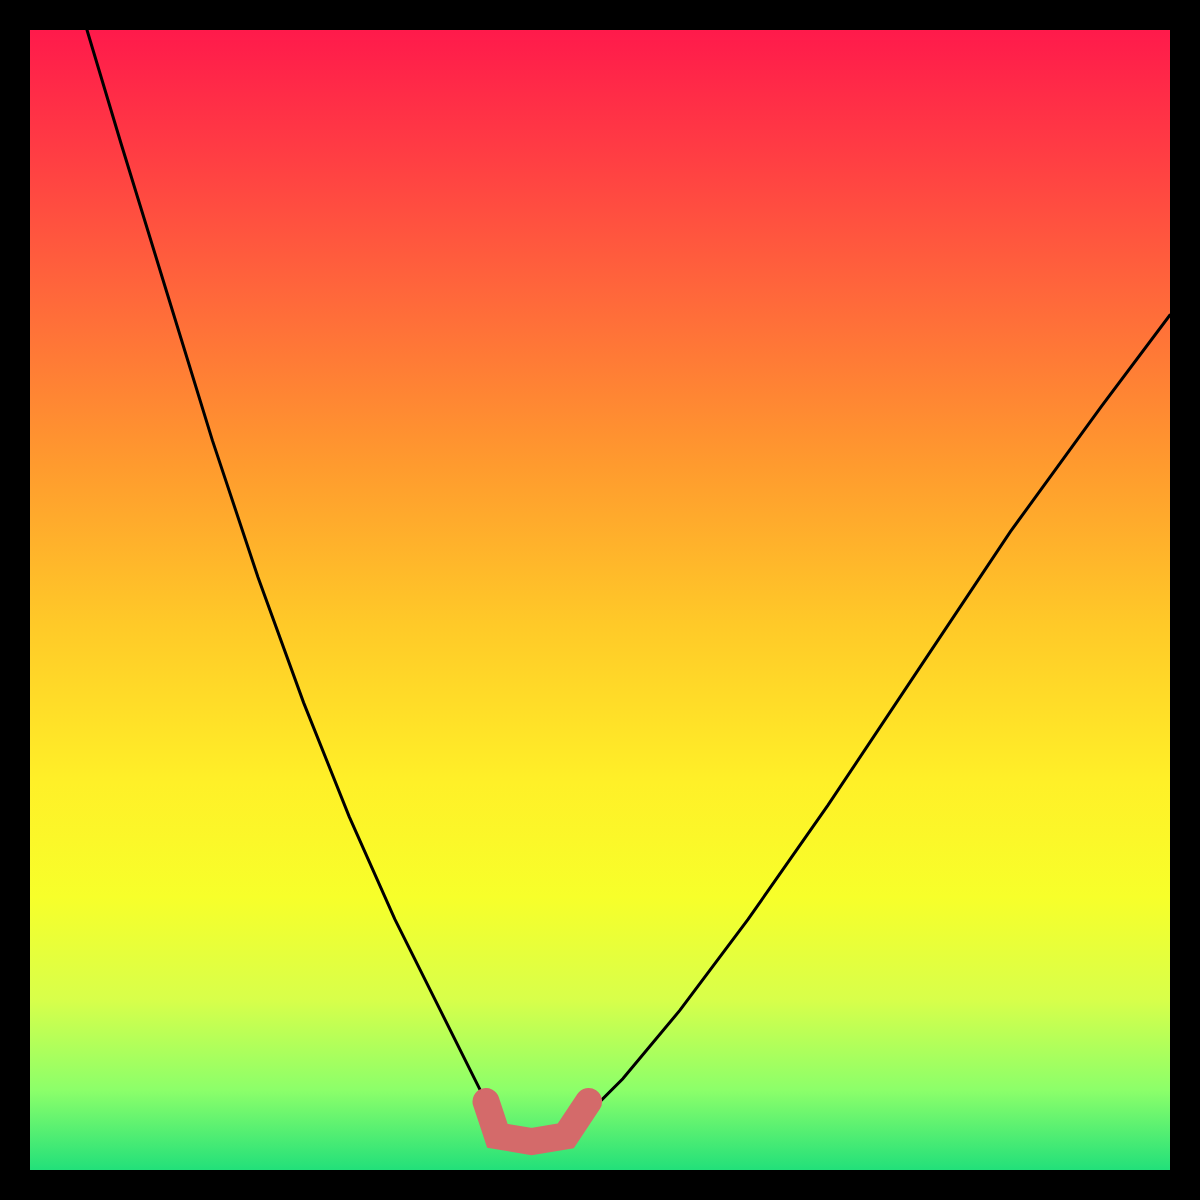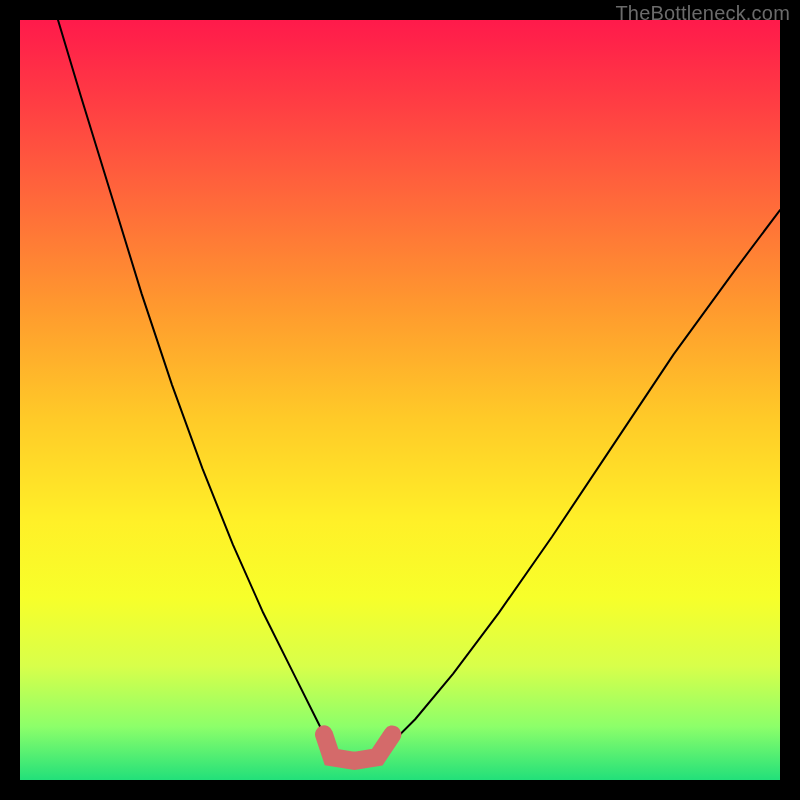--- a/index.html
+++ b/index.html
@@ -63,14 +63,13 @@
   <div class="plot-area">
     <div class="gradient"></div>
 
     <svg class="curves" viewBox="0 0 760 760" preserveAspectRatio="none">
       <path id="curve-left" fill="none" stroke="#000000" stroke-width="2" stroke-linecap="round" d="M38.0 0.0 L60.8 76.0 L91.2 174.8 L121.6 273.6 L152.0 364.8 L182.4 448.4 L212.8 524.4 L243.2 592.8 L273.6 653.6 L296.4 699.2 L311.6 729.6"></path>
       <path id="curve-right" fill="none" stroke="#000000" stroke-width="2" stroke-linecap="round" d="M364.8 729.6 L395.2 699.2 L433.2 653.6 L478.8 592.8 L532.0 516.8 L592.8 425.6 L653.6 334.4 L714.4 250.8 L760.0 190.0"></path>
       <path id="flat-band" fill="none" stroke="#d46a6a" stroke-width="18" stroke-linecap="round" d="M304.0 714.4 L311.6 737.2 L334.4 741.0 L357.2 737.2 L372.4 714.4"></path>
     </svg>
   </div>
 
-  <div class="watermark">TheBottleneck.com</div>
 </div>
 
 </body></html>

